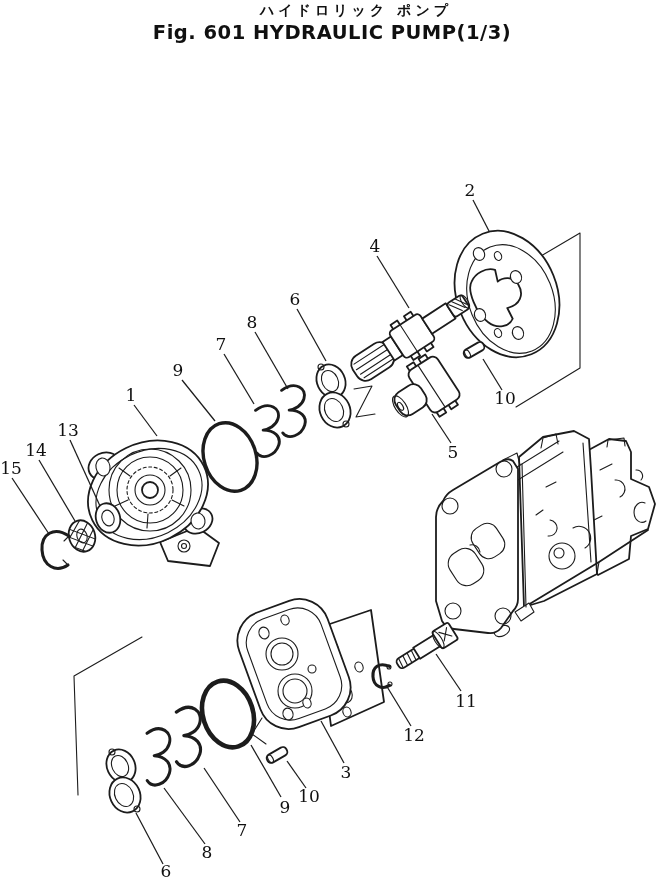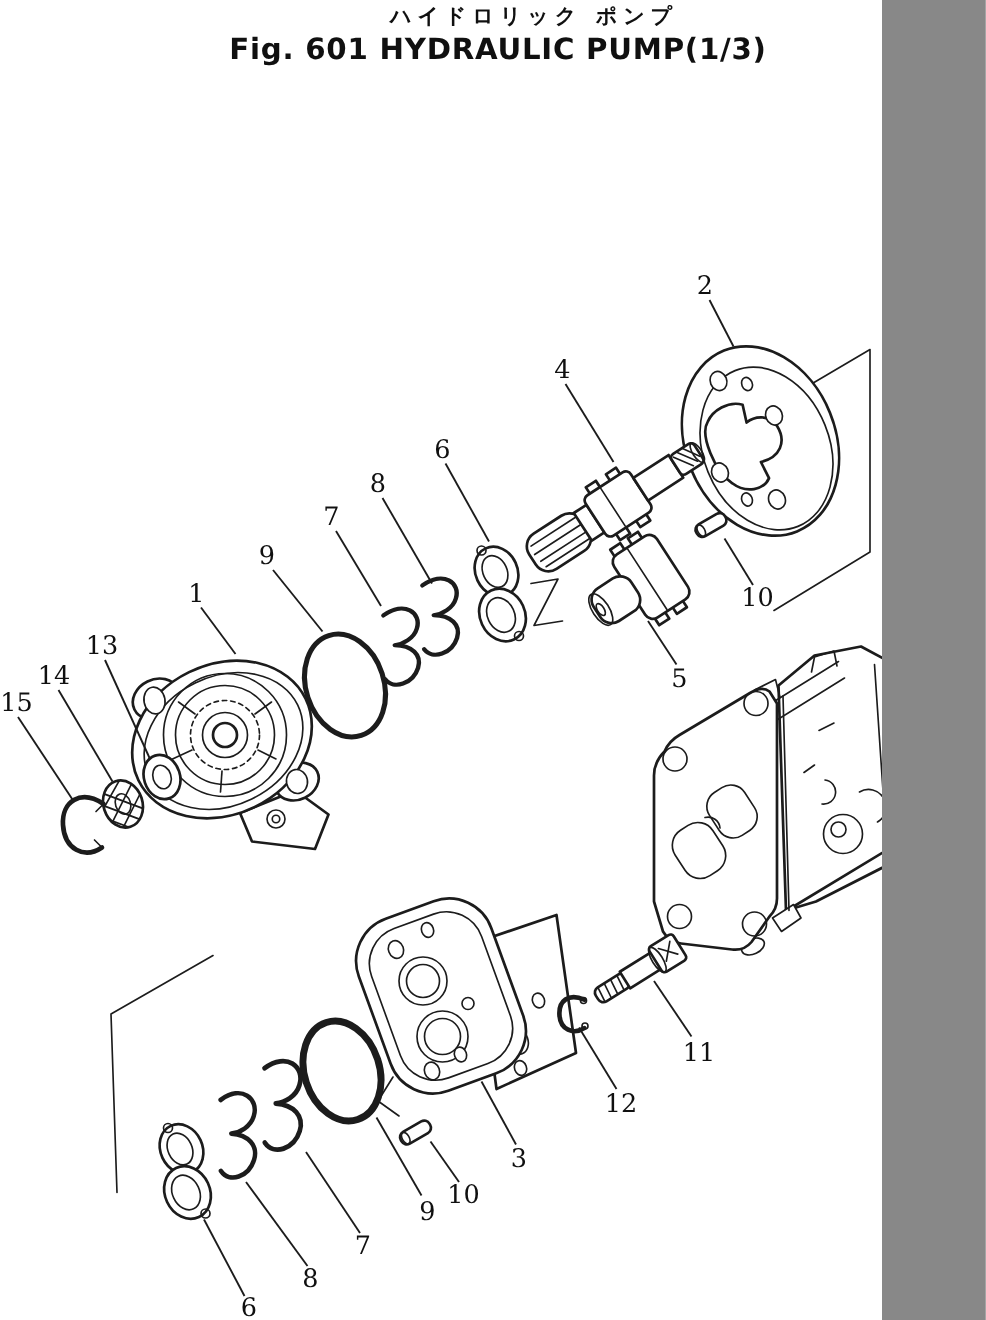--- a/index.html
+++ b/index.html
@@ -1,16 +1,16 @@
 <!DOCTYPE html>
 <html style="--bg: #ffffff; --line: #1c1c1c;"><head>
 <meta charset="utf-8">
 <style>
   html,body{margin:0;padding:0;background:#888;}
-  #page{position:relative;width:588px;height:880px;background:var(--bg,#fff);overflow:hidden;
+  #page{position:relative;width:657px;height:880px;background:var(--bg,#fff);overflow:hidden;
         font-family:"DejaVu Sans",sans-serif;}
   svg{display:block}
   .ln  {fill:none;stroke:var(--line,#1c1c1c);stroke-width:1.8;stroke-linecap:round;stroke-linejoin:round;}
   .lnt {fill:none;stroke:var(--line,#1c1c1c);stroke-width:1.1;stroke-linecap:round;stroke-linejoin:round;}
   .fw  {fill:#fff;stroke:var(--line,#1c1c1c);stroke-width:1.8;stroke-linecap:round;stroke-linejoin:round;}
   .fwt {fill:#fff;stroke:var(--line,#1c1c1c);stroke-width:1.1;stroke-linecap:round;stroke-linejoin:round;}
   .snap{fill:none;stroke:var(--line,#1c1c1c);stroke-width:3.1;stroke-linecap:round;stroke-linejoin:round;}
   .oring-u{fill:none;stroke:var(--line,#1c1c1c);stroke-width:3.4;}
   .oring-l{fill:none;stroke:var(--line,#1c1c1c);stroke-width:4.6;}
   .leader{stroke:var(--line,#1c1c1c);stroke-width:1.25;}

